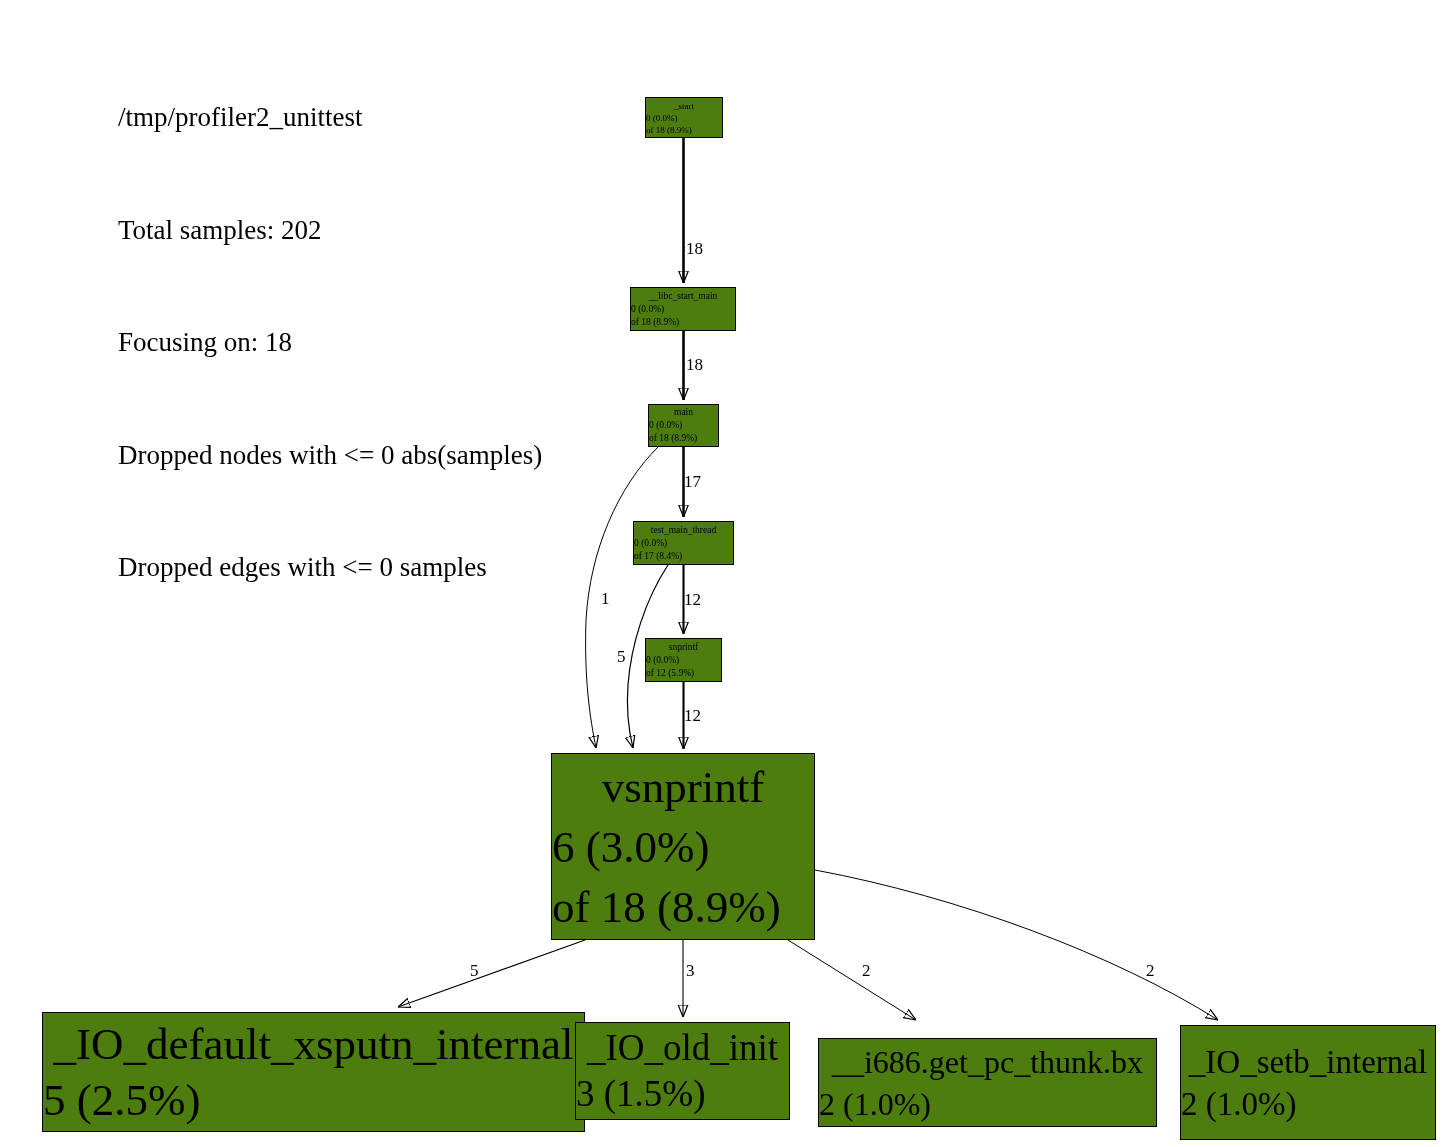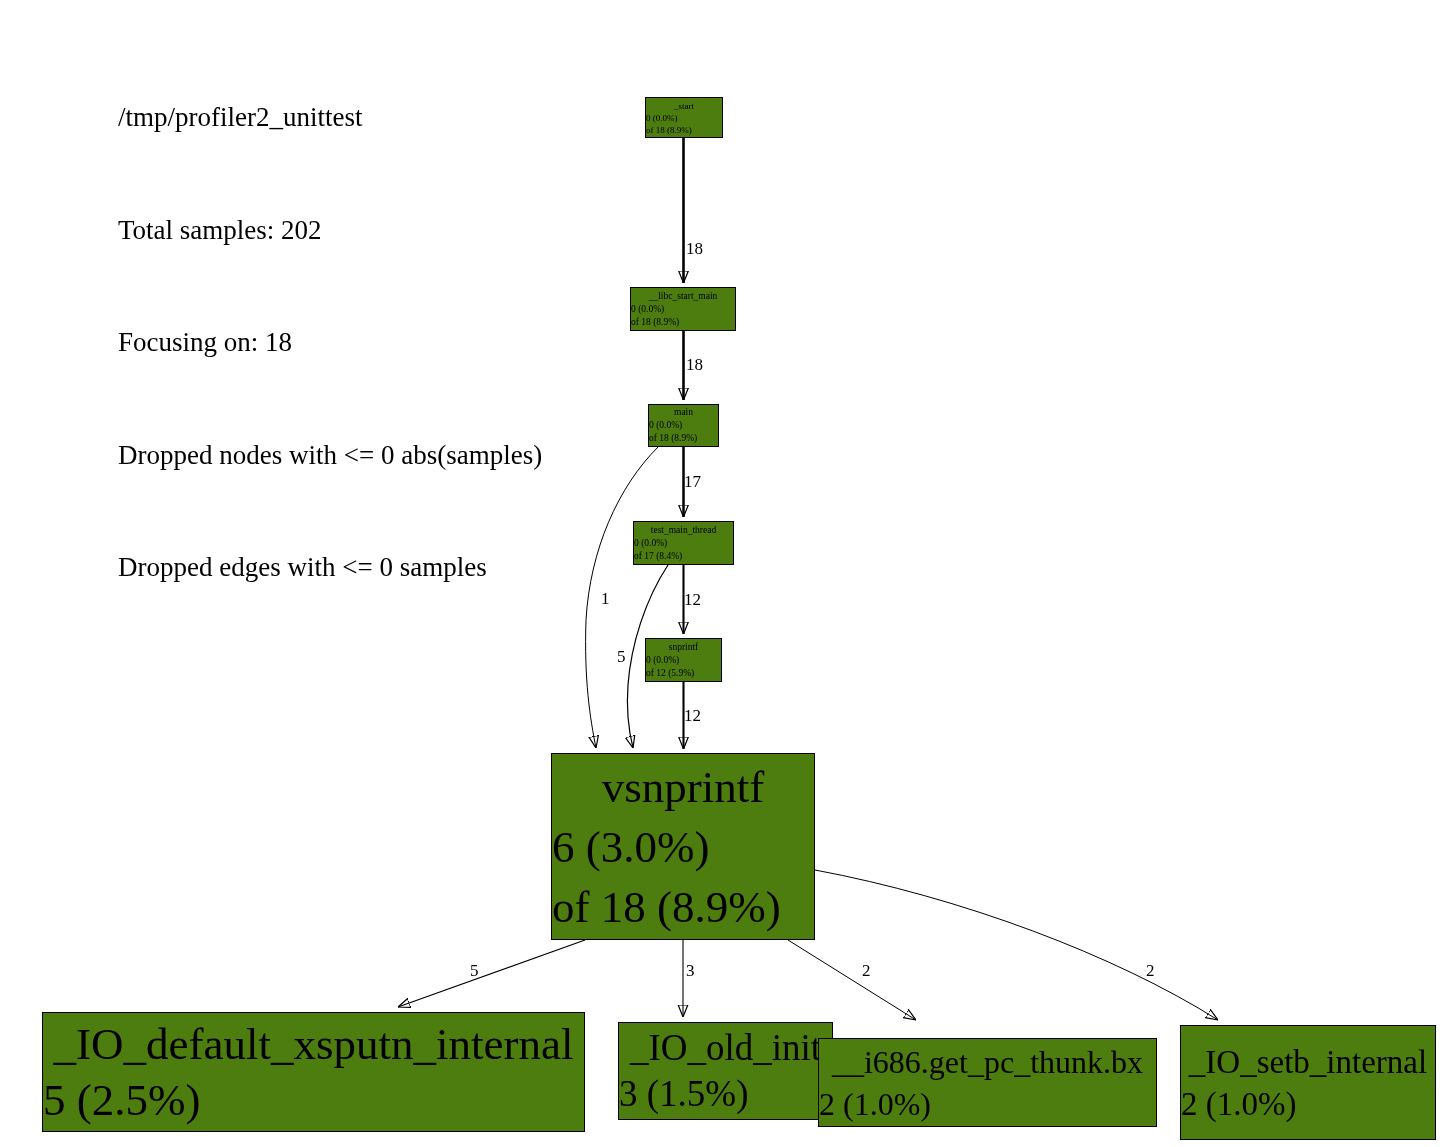--- a/index.html
+++ b/index.html
@@ -28,21 +28,21 @@
   }
   .node .t { text-align:center; padding:0 2px; }
   .node .s { text-align:left; padding-right:7px; }
   #n-start    { left:645px; top:97px;  width:78px;  height:41px;  font-size:9px;  line-height:12px; }
   #n-libc     { left:630px; top:287px; width:106px; height:44px;  font-size:9.5px; line-height:13px; }
   #n-main     { left:648px; top:404px; width:71px;  height:43px;  font-size:9.5px; line-height:13px; }
   #n-test     { left:633px; top:521px; width:101px; height:44px;  font-size:9.5px; line-height:13px; }
   #n-snprintf { left:645px; top:638px; width:77px;  height:44px;  font-size:9.5px; line-height:13px; }
   #n-vsnprintf{ left:551px; top:753px; width:264px; height:187px; font-size:45px; line-height:60px; }
   #n-xsputn   { left:24px;   top:1012px; width:543px; height:120px; font-size:45px; line-height:56px;margin-left:18px; }
-  #n-oldinit  { left:575px; top:1022px; width:215px; height:98px;  font-size:37px; line-height:46px;margin-left:43px; }
+  #n-oldinit  { left:575px; top:1022px; width:215px; height:98px;  font-size:37px; line-height:46px; }
   #n-thunk    { left:818px; top:1038px; width:339px; height:89px;  font-size:32px; line-height:42px; }
   #n-setb     { left:1180px; top:1025px; width:256px; height:115px; font-size:33px; line-height:42px; }
   
   .elabel { position:absolute; font-size:17px; line-height:18px;text-align:center; }
   #el-start-libc   { left:686px; top:240px; }
   #el-libc-main    { left:686px; top:356px; }
   #el-main-test    { left:684px; top:473px; }
   #el-main-vsn     { left:601px; top:590px; }
   #el-test-snp     { left:684px; top:591px; }
   #el-test-vsn     { left:617px; top:648px; }

